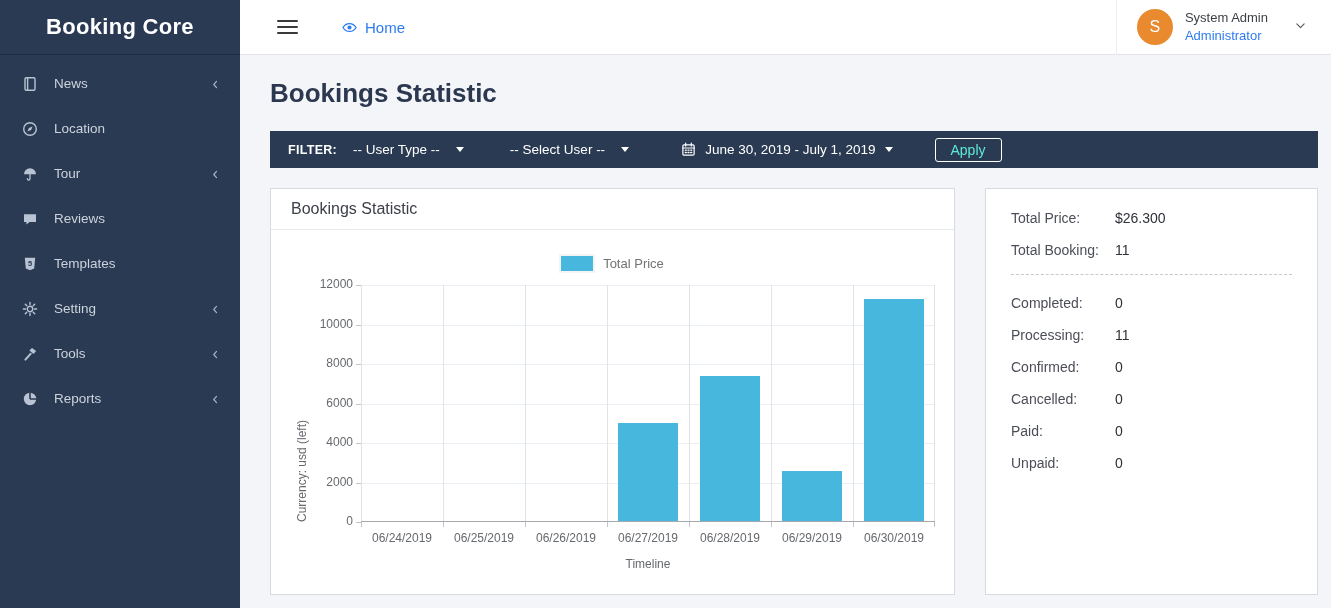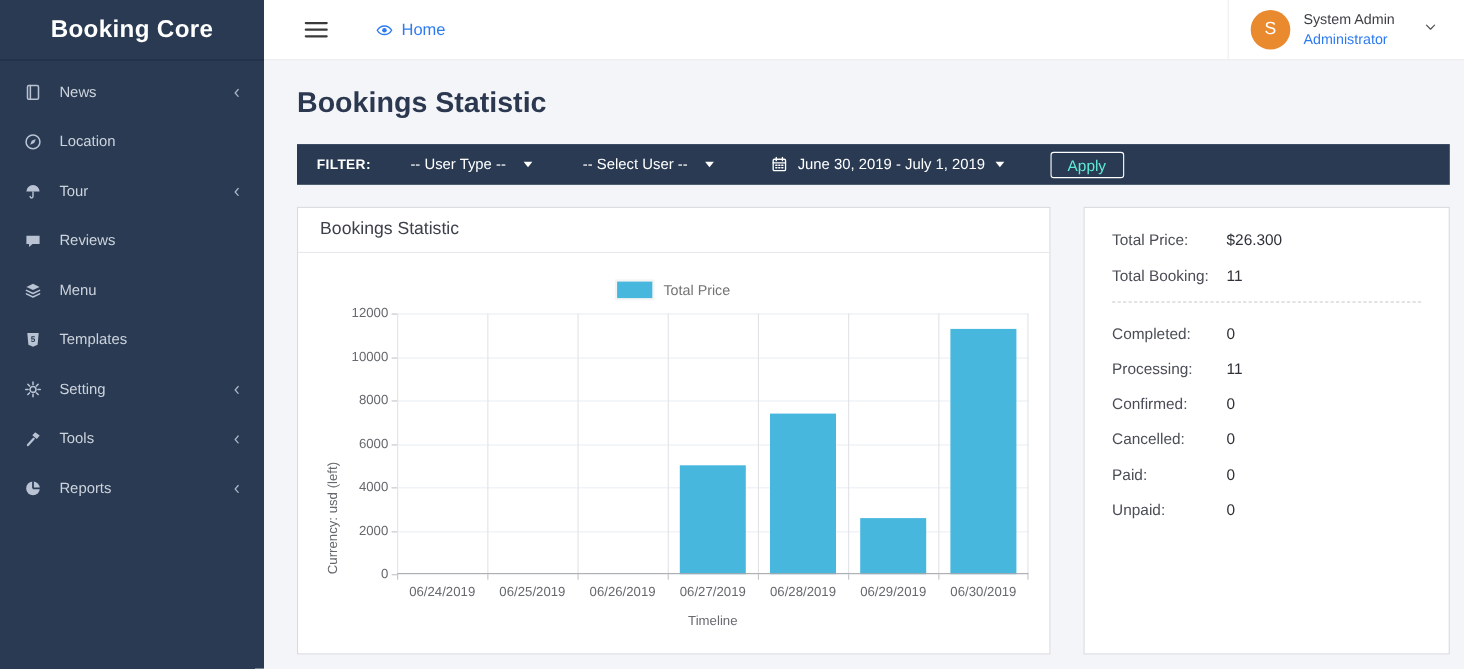--- a/index.html
+++ b/index.html
@@ -41,21 +41,21 @@
   .user-role { font-size:13px; color:var(--link,#2e7bf0); }
   .user-chev { margin-left:14px; color:#555; }
   .user-chev svg { width:13px; height:13px; }
 
   .content { flex:1; padding:0 13px 0 30px; background:#f4f5f8; }
   .page-title { font-size:26px; font-weight:600; color:#2b3850; margin:23px 0 22px; }
 
   
   .filter-bar { height:37px; background:var(--navy,#293a52); display:flex; align-items:center;
                 color:#fff; padding:0 18px; }
-  .filter-label { font-size:12.5px; font-weight:bold; letter-spacing:.3px; margin-right:36px; }
+  .filter-label { font-size:12.5px; font-weight:bold; letter-spacing:.3px; margin-right:16px; }
   .dropdown { display:flex; align-items:center; gap:16px; font-size:13.5px; cursor:pointer; }
   .dd-user-type { margin-right:46px; }
   .dd-select-user { margin-right:52px; }
   .caret { width:0; height:0; border-left:4.5px solid transparent; border-right:4.5px solid transparent;
            border-top:5px solid #fff; }
   .date-picker { display:flex; align-items:center; gap:9px; font-size:13.5px; cursor:pointer; margin-right:42px; }
   .date-picker svg { width:15px; height:15px; }
   .apply-btn { background:transparent; color:#5eead4; border:1px solid #fff; border-radius:3px;
                font-size:14px; font-family:inherit; padding:3px 15px; cursor:pointer; }
 
@@ -146,29 +146,20 @@
 
       <div class="nav-item">
         <span class="ico">
           <svg viewBox="0 0 16 16" fill="currentColor">
               <path d="M2 3.3h12v7.6H7.6L4.4 13.6v-2.7H2z"></path>
             </svg>
         </span>
         <span class="lbl">Reviews</span>
       </div>
 
-      <div class="nav-item">
-        <span class="ico">
-          <svg viewBox="0 0 16 16" fill="none" stroke="currentColor" stroke-width="1.4" stroke-linecap="round" stroke-linejoin="round">
-              <path d="M8 2L14 4.8 8 7.6 2 4.8z" fill="currentColor" stroke="none"></path>
-              <path d="M2 8l6 2.8L14 8M2 11.2L8 14l6-2.8"></path>
-            </svg>
-        </span>
-        <span class="lbl">Menu</span>
-      </div>
 
       <div class="nav-item">
         <span class="ico">
           <svg viewBox="0 0 16 16">
               <path d="M2.8 1.8h10.4l-1 10.6L8 14.2l-4.2-1.8z" fill="currentColor"></path>
               <text x="8" y="10.2" text-anchor="middle" font-size="7.5" font-weight="bold" fill="#293a52" font-family="Liberation Sans, sans-serif">5</text>
             </svg>
         </span>
         <span class="lbl">Templates</span>
       </div>

